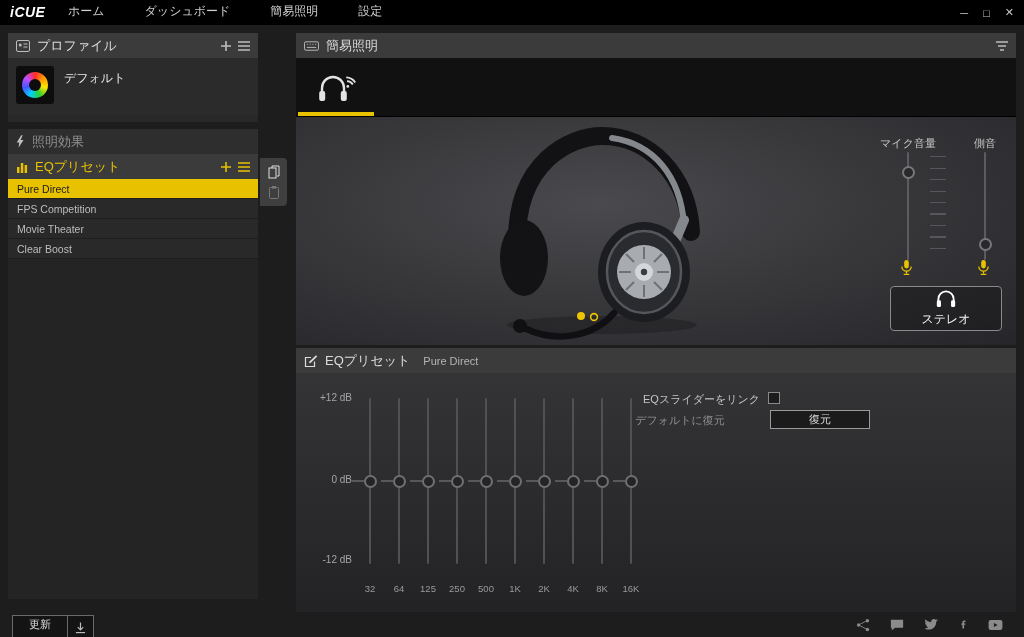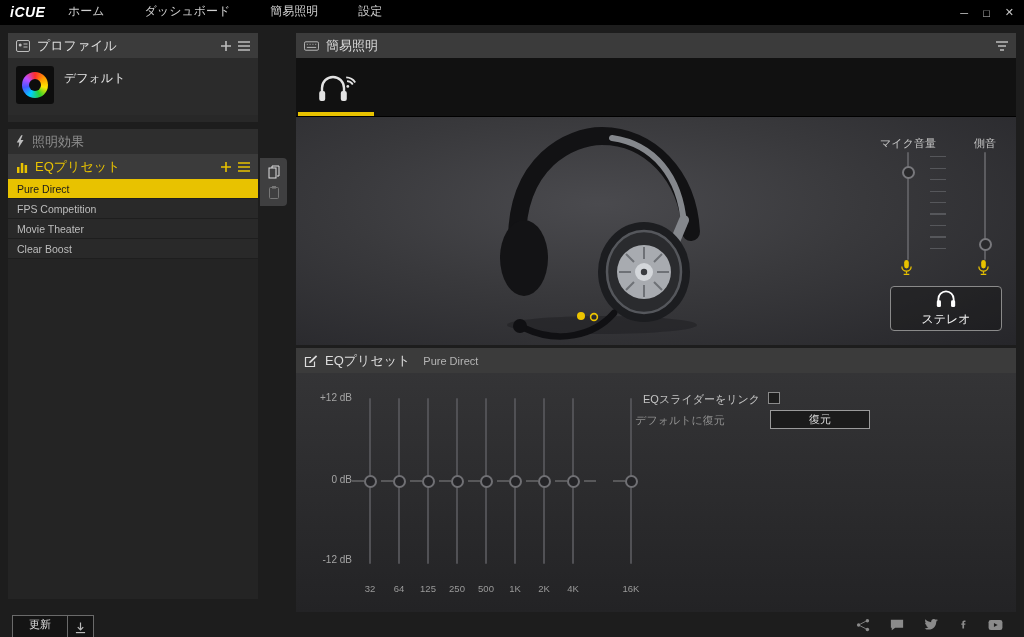--- a/index.html
+++ b/index.html
@@ -325,20 +325,25 @@
         <div class="eq-col" style="left: 174px;">
           <div class="eq-track"></div>
           <div class="eq-thumb" style="top: 78.5px;"></div>
           <div class="eq-freq">2K</div>
         </div>
         <div class="eq-col" style="left: 203px;">
           <div class="eq-track"></div>
           <div class="eq-thumb" style="top: 78.5px;"></div>
           <div class="eq-freq">4K</div>
         </div>
+        <div class="eq-col" style="left: 232px;">
+          <div class="eq-track"></div>
+          <div class="eq-thumb" style="top: 78.5px;"></div>
+          <div class="eq-freq">8K</div>
+        </div>
         <div class="eq-col" style="left: 261px;">
           <div class="eq-track"></div>
           <div class="eq-thumb" style="top: 78.5px;"></div>
           <div class="eq-freq">16K</div>
         </div>
       </div>
 
     <div class="link-label">EQスライダーをリンク</div>
     <div class="chk"></div>
     <div class="reset-label">デフォルトに復元</div>

